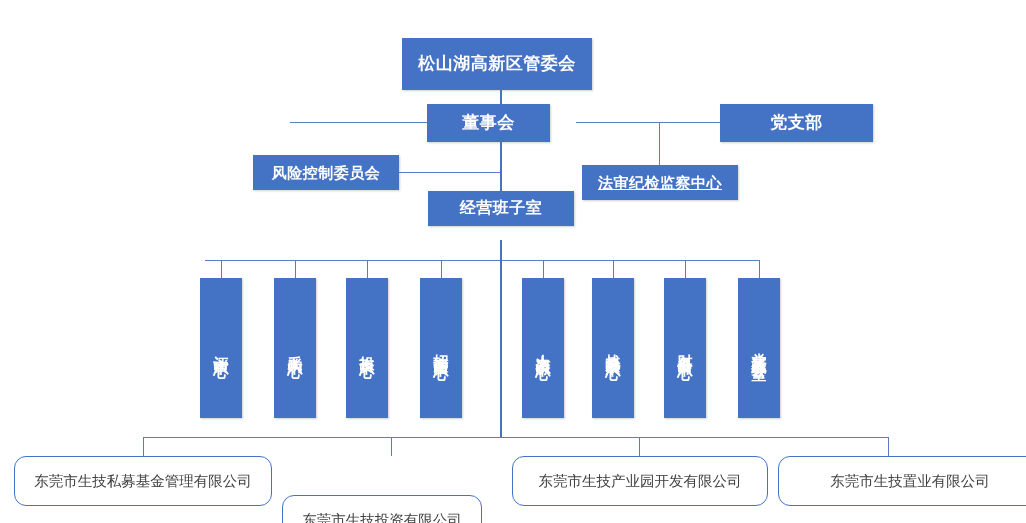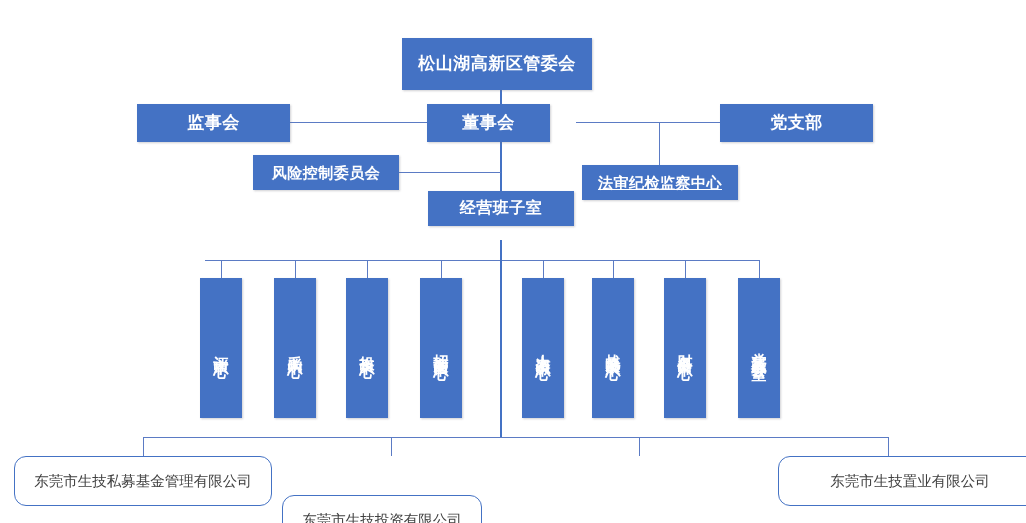--- a/index.html
+++ b/index.html
@@ -124,21 +124,20 @@
 
   <div class="ln ln-h" style="left:143px; top:437px; width:745px;"></div>
 
   <div class="ln ln-v" style="left:143px; top:437px; height:19px;"></div>
   <div class="ln ln-v" style="left:391px; top:437px; height:19px;"></div>
   <div class="ln ln-v" style="left:639px; top:437px; height:19px;"></div>
   <div class="ln ln-v" style="left:888px; top:437px; height:19px;"></div>
 
   <div class="bx bx-root">松山湖高新区管委会</div>
 
-  <div class="bx bx-sup">监事会</div>
 
   <div class="bx bx-board">董事会</div>
 
   <div class="bx bx-party">党支部</div>
 
   <div class="bx bx-risk">风险控制委员会</div>
 
   <div class="bx bx-audit">法审纪检监察中心</div>
 
   <div class="bx bx-mgmt">经营班子室</div>
@@ -147,15 +146,16 @@
   <div class="vbx" style="left:274px;">采购中心</div>
   <div class="vbx" style="left:346px;">投资中心</div>
   <div class="vbx" style="left:420px;">招商运营中心</div>
   <div class="vbx" style="left:522px;">人力资源中心</div>
   <div class="vbx" style="left:592px;">战略发展中心</div>
   <div class="vbx" style="left:664px;">财务会计中心</div>
   <div class="vbx" style="left:738px;">党建行政办公室</div>
 
   <div class="sub" style="left:14px; width:258px;">东莞市生技私募基金管理有限公司</div>
   <div class="sub" style="left:282px; width:200px;margin-top:39px;">东莞市生技投资有限公司</div>
+  <div class="sub" style="left:512px; width:256px;">东莞市生技产业园开发有限公司</div>
   <div class="sub" style="left:778px; width:264px;">东莞市生技置业有限公司</div>
 
 </div>
 
 </body></html>

